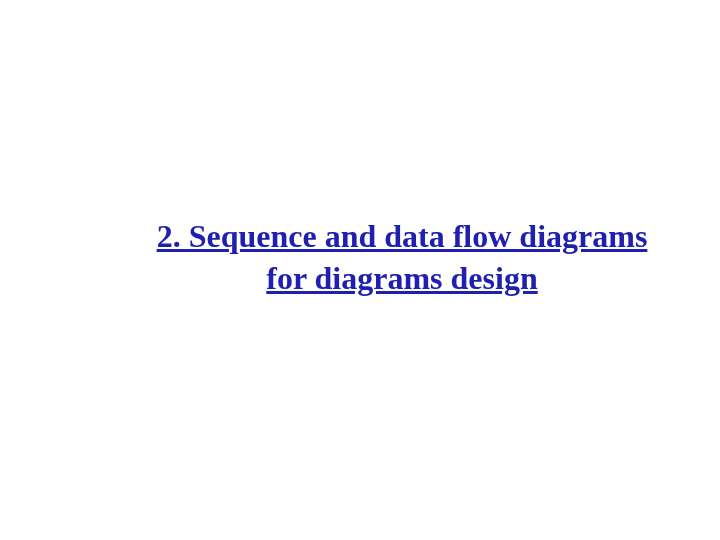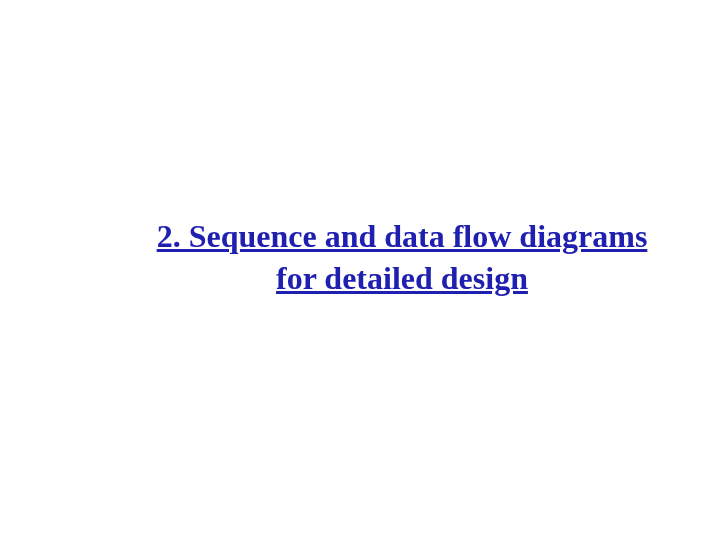--- a/index.html
+++ b/index.html
@@ -31,15 +31,15 @@
       line-height: 1.3;
       max-width: 600px;
     }
   </style>
 </head>
 <body>
 
 <div class="slide">
   <div class="title">
     <span>2. Sequence and data flow diagrams</span><br>
-    <span>for detailed design</span>
+    <span>for diagrams design</span>
   </div>
 </div>
 
 </body></html>

